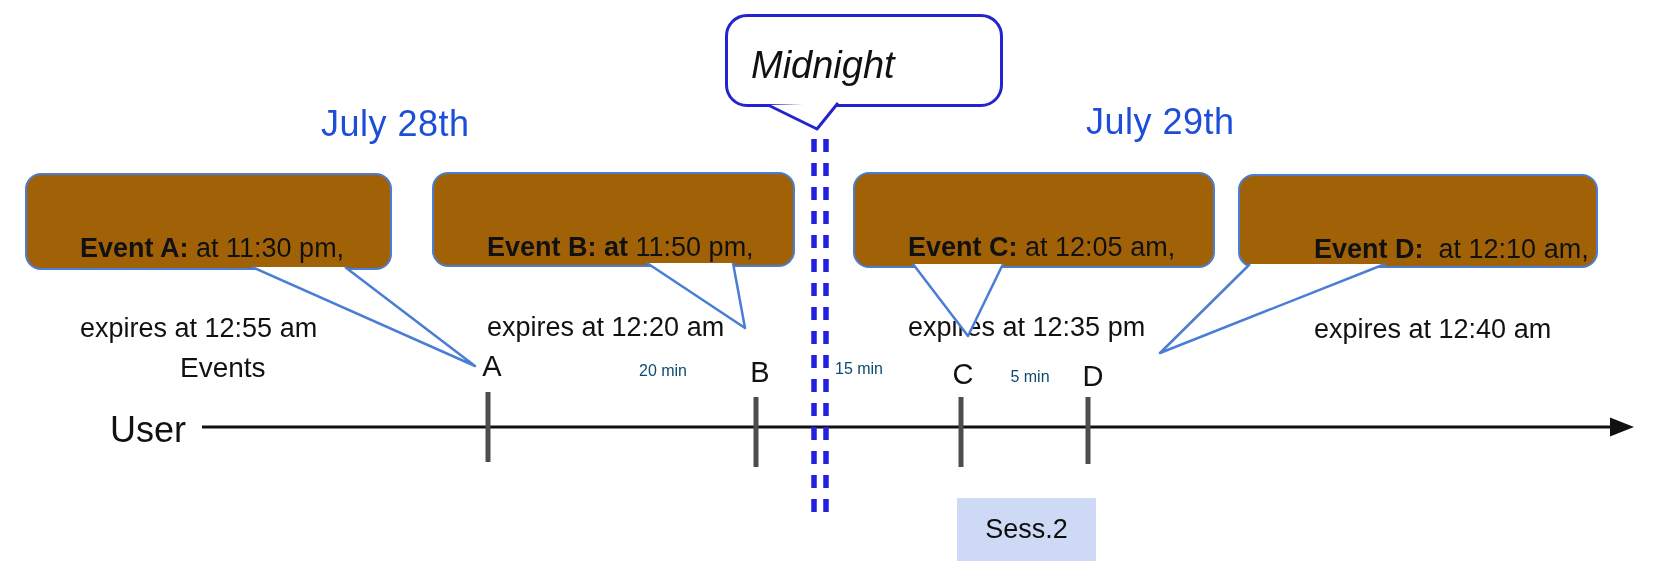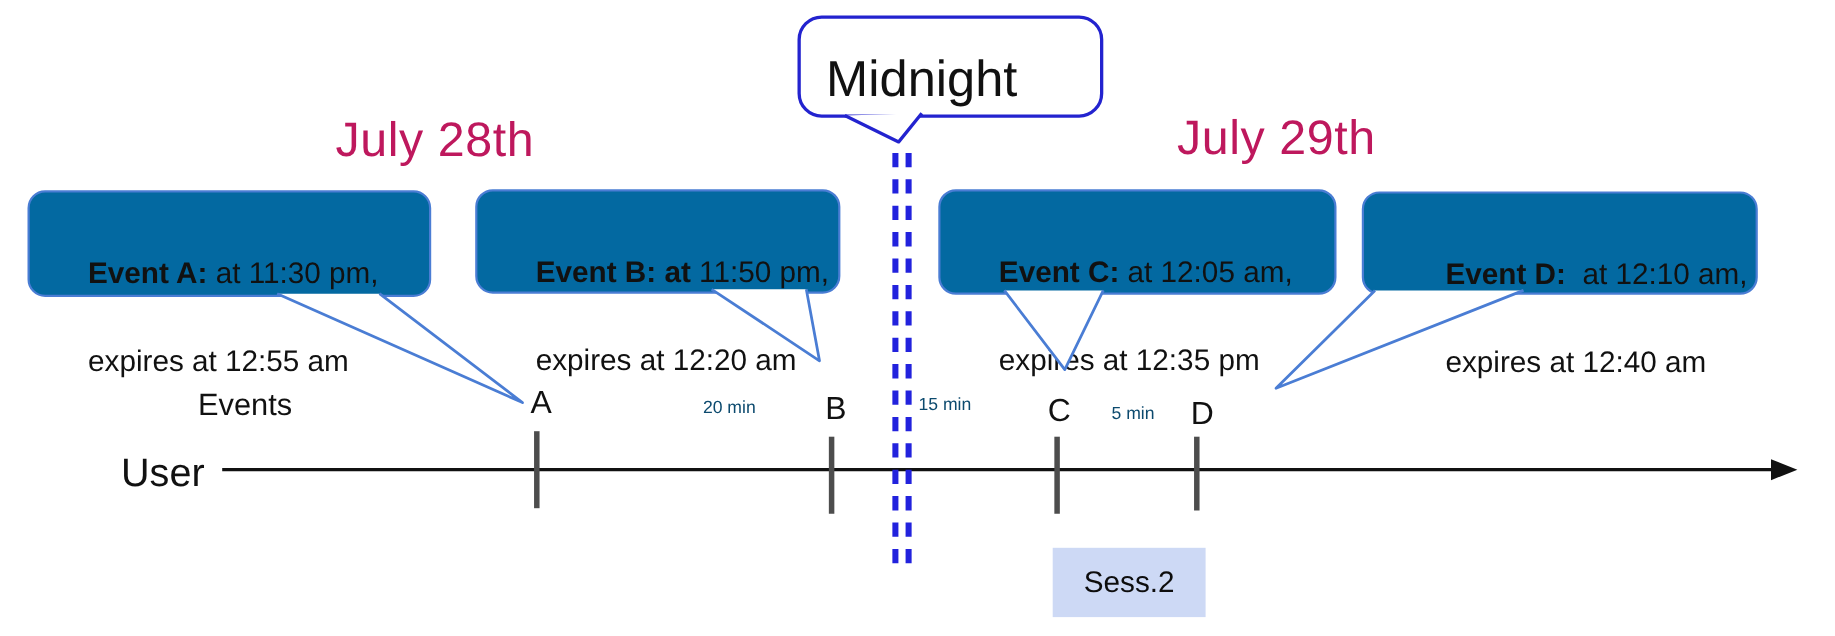--- a/index.html
+++ b/index.html
@@ -1,32 +1,32 @@
 <!DOCTYPE html>
 <html><head>
 <meta charset="utf-8">
 <style>
   html,body{margin:0;padding:0;background:#fff;}
   .stage{
     position:relative;width:1668px;height:578px;background:#ffffff;
     font-family:"Liberation Sans", sans-serif;color:#111;overflow:hidden;
   }
   .abs{position:absolute;}
-  .day-title{font-size:44px;letter-spacing:0.5px;color:#be185d;white-space:pre;}
+  .day-title{font-size:36px;letter-spacing:0.5px;color:#1d4ed8;white-space:pre;margin-left:16px;}
   .callout{
-    position:absolute;background:#0369a1;border:2.5px solid #4a7dd4;border-radius:16px;
+    position:absolute;background:#a16207;border:2.5px solid #4a7dd4;border-radius:16px;
     box-sizing:border-box;font-size:27px;line-height:40px;padding:13px 10px 0 23px;
     white-space:pre;z-index:2;
   }
   .callout b{font-weight:bold;}
   .midnight-box{
     position:absolute;left:725px;top:14px;width:278px;height:93px;background:#fff;
     border:3px solid #2323cf;border-radius:22px;box-sizing:border-box;z-index:2;
   }
-  .midnight-label{position:absolute;left:751px;top:44px;font-size:46px;z-index:2;white-space:pre;}
+  .midnight-label{position:absolute;left:751px;top:44px;font-size:38px;z-index:2;white-space:pre;font-style:italic;}
   .events-label{font-size:28px;left:180px;top:352px;white-space:pre;}
   .user-label{font-size:36px;left:110px;top:409px;white-space:pre;}
   .marker{font-size:29px;transform:translateX(-50%);white-space:pre;}
   .interval{font-size:16px;color:#0c4a6e;transform:translateX(-50%);white-space:pre;}
   .session{
     position:absolute;background:#cdd9f5;display:flex;align-items:center;justify-content:center;
     font-size:27px;color:#0d0d0d;z-index:1;white-space:pre;
   }
   svg.overlay{position:absolute;left:0;top:0;z-index:3;pointer-events:none;}
 </style>
@@ -39,21 +39,21 @@
   <div class="abs day-title" style="left:1070px;top:101px;">July 29th</div>
 
   <div class="midnight-box"></div>
   <div class="midnight-label">Midnight</div>
 
   <div class="callout" style="left:25px;top:173px;width:367px;height:97px;">
     <span><b>Event A:</b><span> at 11:30 pm,</span></span><br>
     <span>expires at 12:55 am</span>
   </div>
 
-  <div class="callout" style="left:432px;top:172px;width:332px;height:95px;">
+  <div class="callout" style="left:432px;top:172px;width:363px;height:95px;">
     <span><b>Event B: at</b><span> 11:50 pm,</span></span><br>
     <span>expires at 12:20 am</span>
   </div>
 
   <div class="callout" style="left:853px;top:172px;width:362px;height:96px;">
     <span><b>Event C:</b><span> at 12:05 am,</span></span><br>
     <span>expires at 12:35 pm</span>
   </div>
 
   <div class="callout" style="left:1238px;top:174px;width:360px;height:94px;padding-left:44px;">

